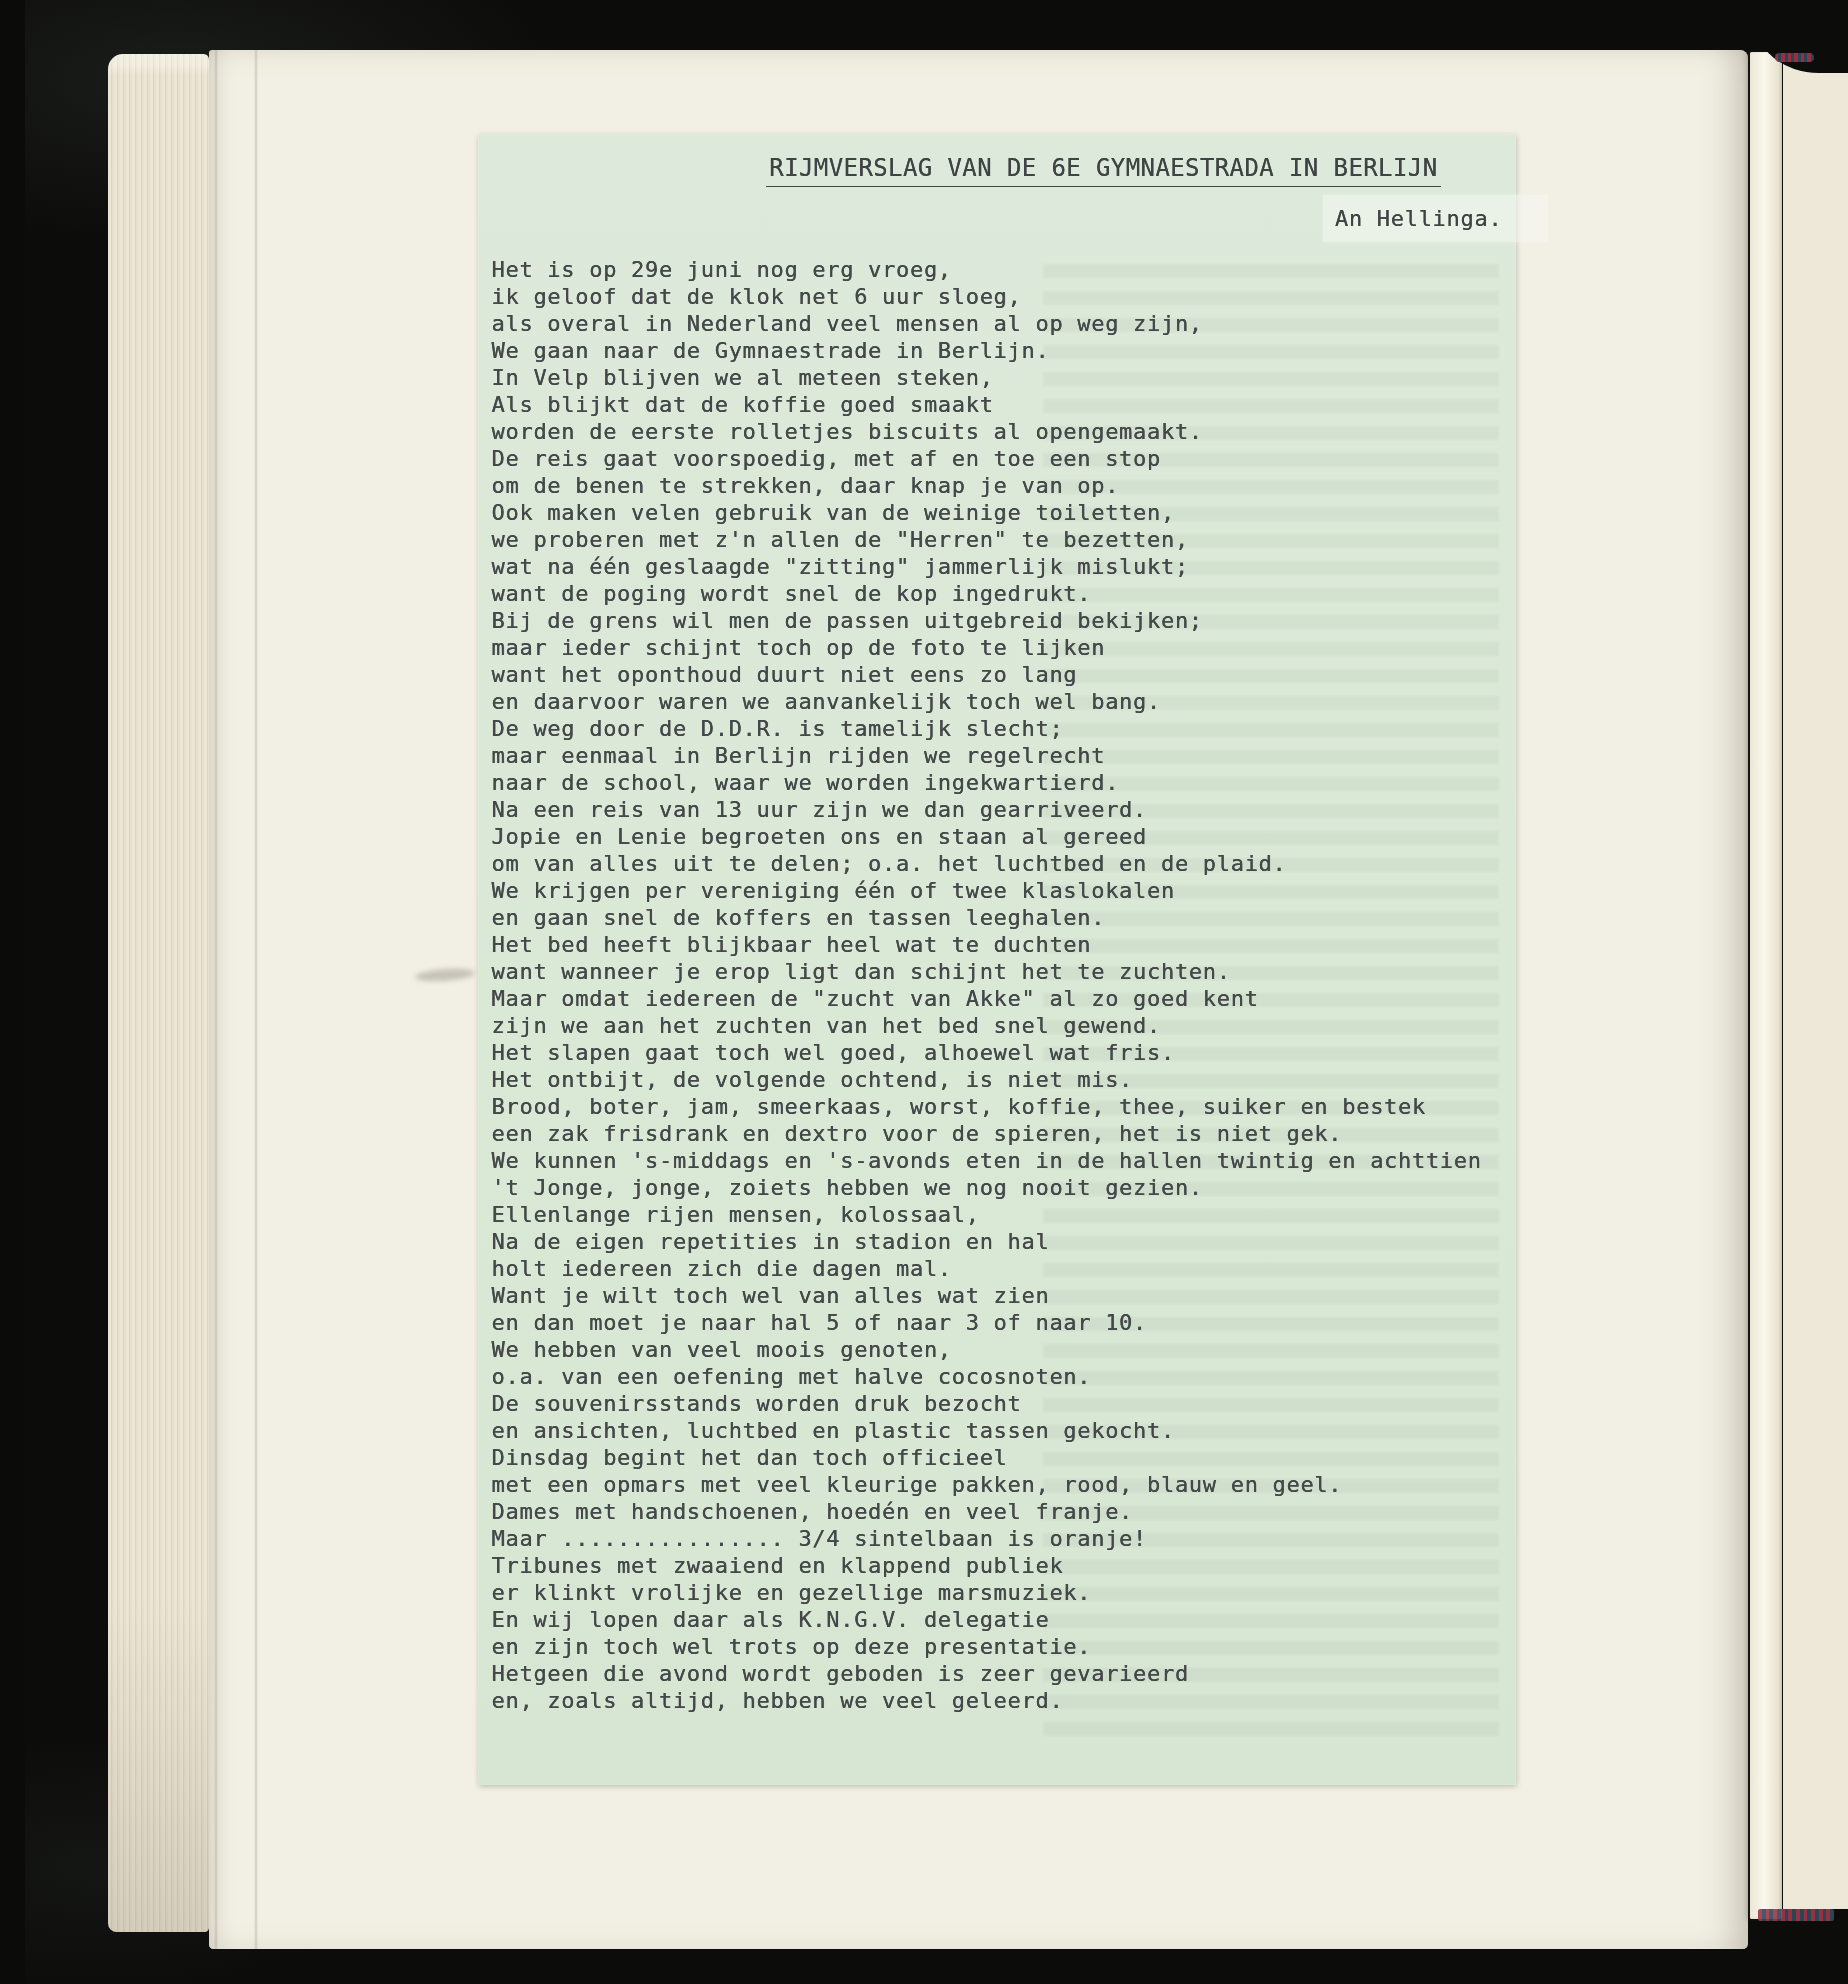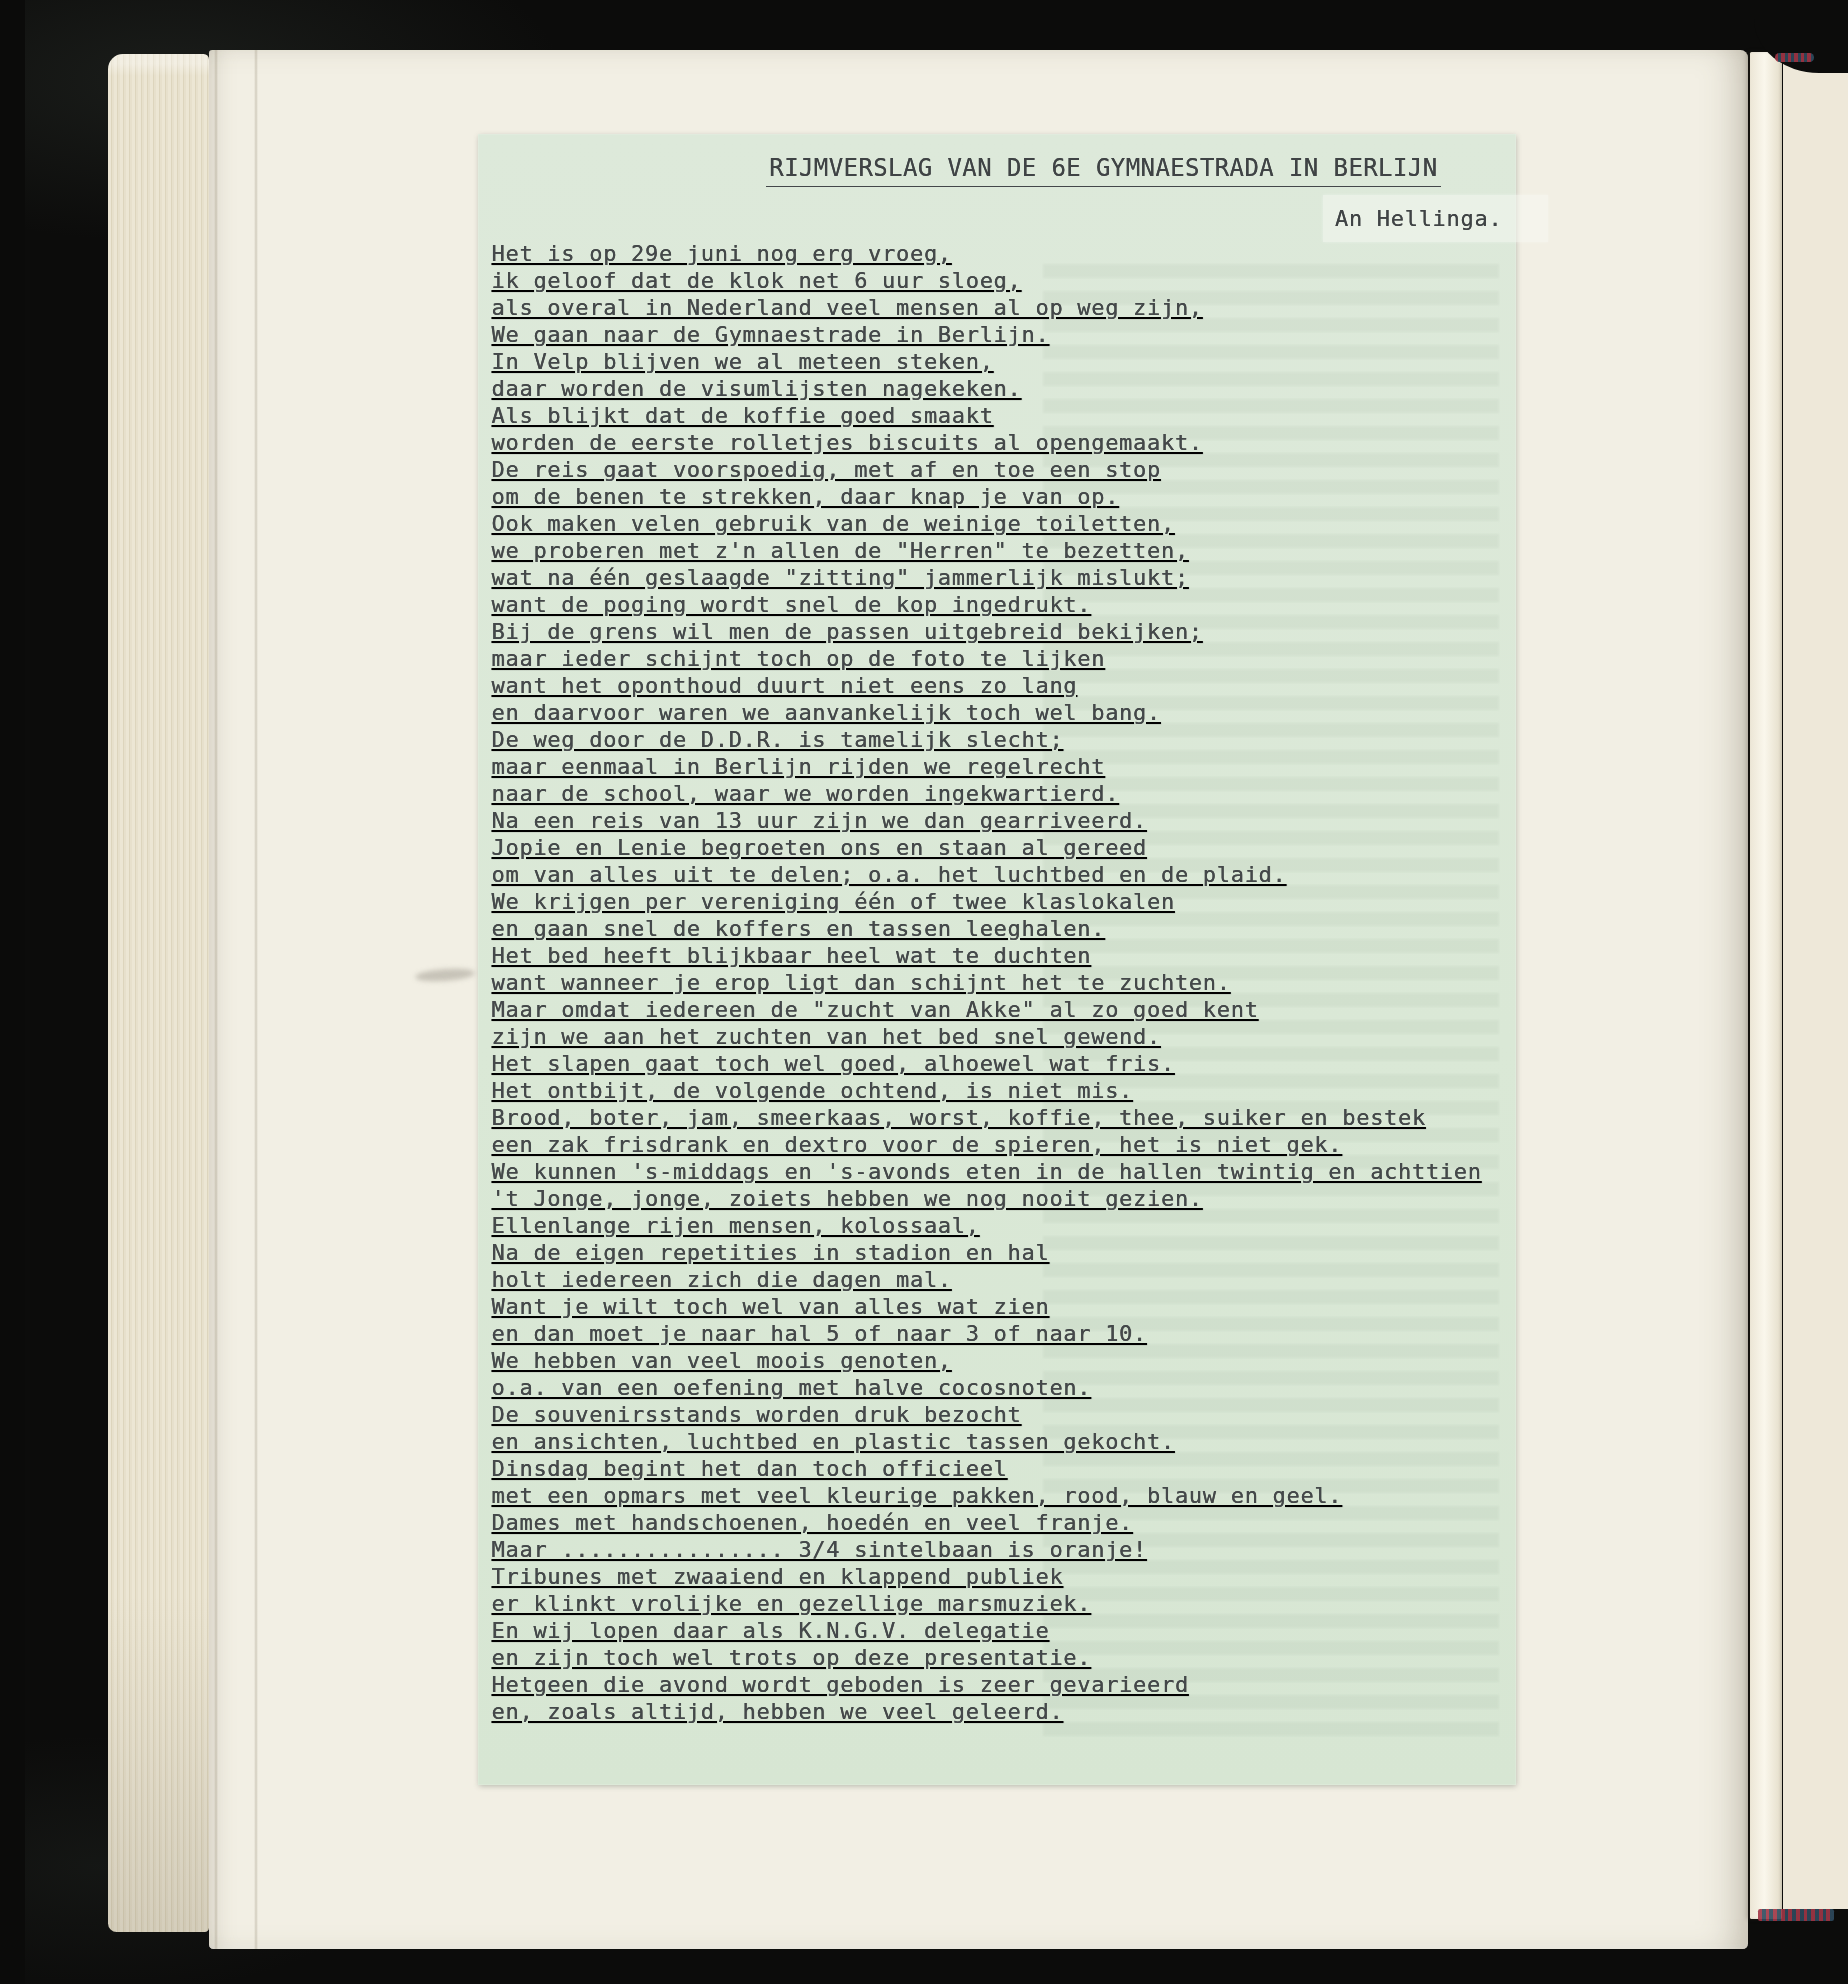--- a/index.html
+++ b/index.html
@@ -123,23 +123,22 @@
   .author-name {
     font-size: 22px;
     letter-spacing: 0.7px;
     color: #3f4345;
     white-space: pre;
     text-shadow: 0 0 0.5px rgba(55,58,56,0.85);
   }
   .poem {
     position: absolute;
     left: 13.6px;
-    top: 106px;
+    top: 122px;
     width: 1021px;
-    text-decoration: underline;
   }
   .poem-line {
     height: 27px;
     line-height: 27px;
     font-size: 22px;
     letter-spacing: 0.7px;
     color: #44484a;
     white-space: pre;
     text-shadow: 0 0 0.5px rgba(55,58,56,0.8), 0.3px 0.3px 0 rgba(55,58,56,0.35);
   }
@@ -219,21 +218,20 @@
       <div class="author-patch">
         <span class="author-name">An Hellinga.</span>
       </div>
 
       <div class="poem">
           <div class="poem-line">Het is op 29e juni nog erg vroeg,</div>
           <div class="poem-line">ik geloof dat de klok net 6 uur sloeg,</div>
           <div class="poem-line">als overal in Nederland veel mensen al op weg zijn,</div>
           <div class="poem-line">We gaan naar de Gymnaestrade in Berlijn.</div>
           <div class="poem-line">In Velp blijven we al meteen steken,</div>
-          <div class="poem-line">daar worden de visumlijsten nagekeken.</div>
           <div class="poem-line">Als blijkt dat de koffie goed smaakt</div>
           <div class="poem-line">worden de eerste rolletjes biscuits al opengemaakt.</div>
           <div class="poem-line">De reis gaat voorspoedig, met af en toe een stop</div>
           <div class="poem-line">om de benen te strekken, daar knap je van op.</div>
           <div class="poem-line">Ook maken velen gebruik van de weinige toiletten,</div>
           <div class="poem-line">we proberen met z'n allen de "Herren" te bezetten,</div>
           <div class="poem-line">wat na één geslaagde "zitting" jammerlijk mislukt;</div>
           <div class="poem-line">want de poging wordt snel de kop ingedrukt.</div>
           <div class="poem-line">Bij de grens wil men de passen uitgebreid bekijken;</div>
           <div class="poem-line">maar ieder schijnt toch op de foto te lijken</div>

